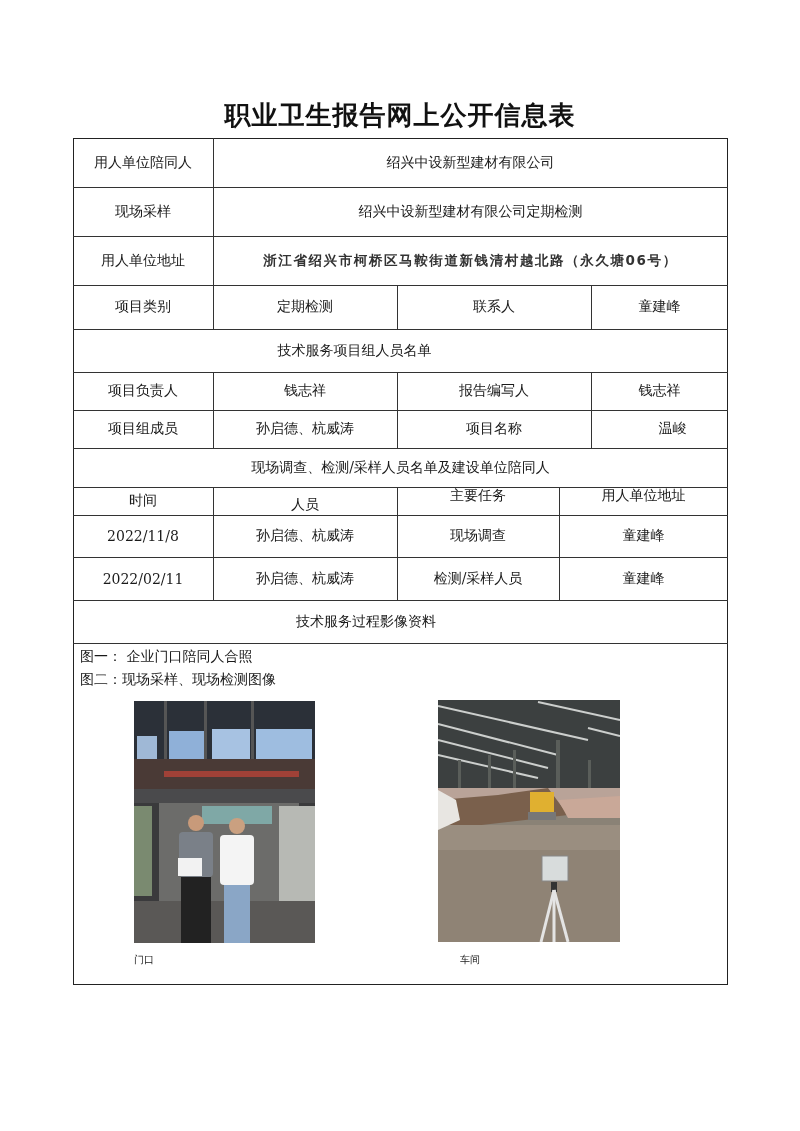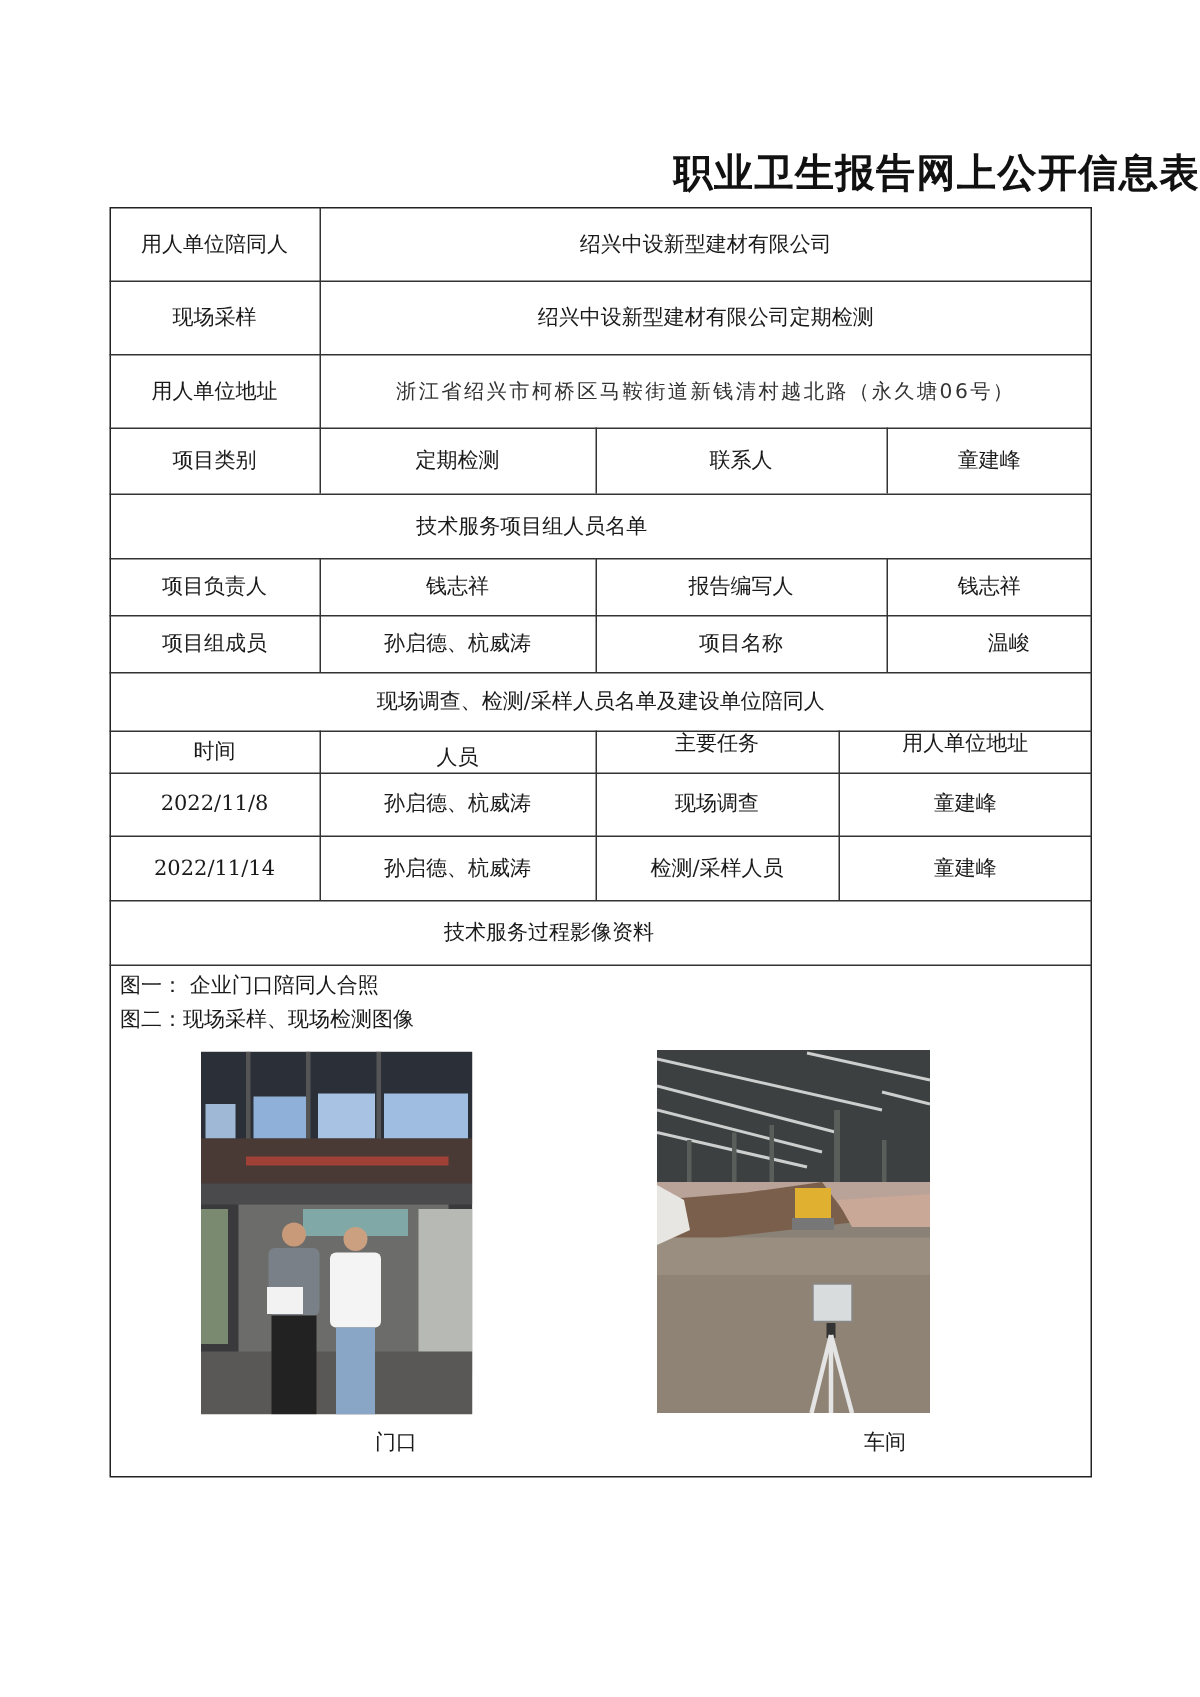--- a/index.html
+++ b/index.html
@@ -1,29 +1,29 @@
 <!DOCTYPE html>
 <html><head>
 <meta charset="utf-8">
 <style>
   html, body { margin:0; padding:0; background:#ffffff; }
   body { width:800px; height:1131px; position:relative; overflow:hidden;
          font-family:"DejaVu Serif","Liberation Serif",serif; color:#1a1a1a; }
-  .title { position:absolute; left:0; width:800px; top:98px; text-align:right;
+  .title { position:absolute; left:0; width:800px; top:98px; text-align:center;
            font-size:26px; font-weight:bold; letter-spacing:1px; color:#111; }
   .grid { position:absolute; left:73px; top:138px; width:655px; height:847px;
           border:1.5px solid #222; box-sizing:border-box; }
   .hl { position:absolute; left:73px; width:655px; height:0; border-top:1.3px solid #333; }
   .vl { position:absolute; width:0; border-left:1.3px solid #333; }
   .cell { position:absolute; display:flex; align-items:center; justify-content:center;
           font-size:14px; text-align:center; white-space:nowrap; }
-  .addr { font-size:13.5px; letter-spacing:1.6px; color:#333; font-family:"DejaVu Sans","Liberation Sans",sans-serif; font-weight:400; }
+  .addr { font-size:13.5px; letter-spacing:1.6px; color:#333; font-family:"DejaVu Sans","Liberation Sans",sans-serif; font-weight:700; }
   .line-text { position:absolute; left:80px; font-size:14px; }
   .photo { position:absolute; overflow:hidden; }
-  .cap { position:absolute; font-size:14px; text-align:right; }
+  .cap { position:absolute; font-size:10px; text-align:left; }
 </style>
 </head>
 <body>
 
 <div class="title">职业卫生报告网上公开信息表</div>
 
 <div>
   <div class="grid"></div>
 
   <div class="hl" style="top:187px"></div>
@@ -82,21 +82,21 @@
   <div class="cell" style="left:397px; top:482px; width:162px; height:28px">主要任务</div>
   <div class="cell" style="left:559px; top:482px; width:169px; height:28px">用人单位地址</div>
 
   <div>
     <div class="cell" style="left:73px; top:515px; width:140px; height:42px">2022/11/8</div>
     <div class="cell" style="left:213px; top:515px; width:184px; height:42px">孙启德、杭威涛</div>
     <div class="cell" style="left:397px; top:515px; width:162px; height:42px">现场调查</div>
     <div class="cell" style="left:559px; top:515px; width:169px; height:42px">童建峰</div>
   </div>
   <div>
-    <div class="cell" style="left:73px; top:557px; width:140px; height:43px">2022/11/14</div>
+    <div class="cell" style="left:73px; top:557px; width:140px; height:43px">2022/02/11</div>
     <div class="cell" style="left:213px; top:557px; width:184px; height:43px">孙启德、杭威涛</div>
     <div class="cell" style="left:397px; top:557px; width:162px; height:43px">检测/采样人员</div>
     <div class="cell" style="left:559px; top:557px; width:169px; height:43px">童建峰</div>
   </div>
 
   <div class="cell" style="left:56px; top:600px; width:620px; height:43px">技术服务过程影像资料</div>
 
   <div class="line-text" style="top:648px">图一：  企业门口陪同人合照</div>
   <div class="line-text" style="top:671px">图二：现场采样、现场检测图像</div>
 

